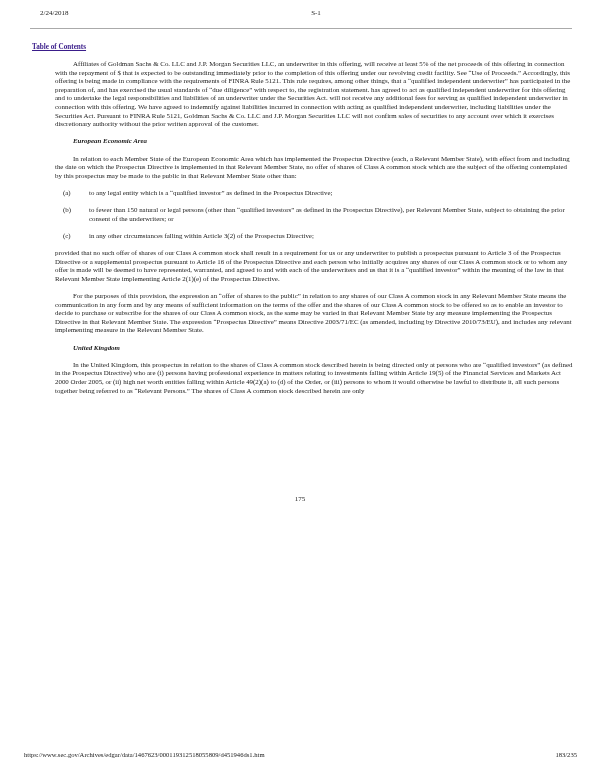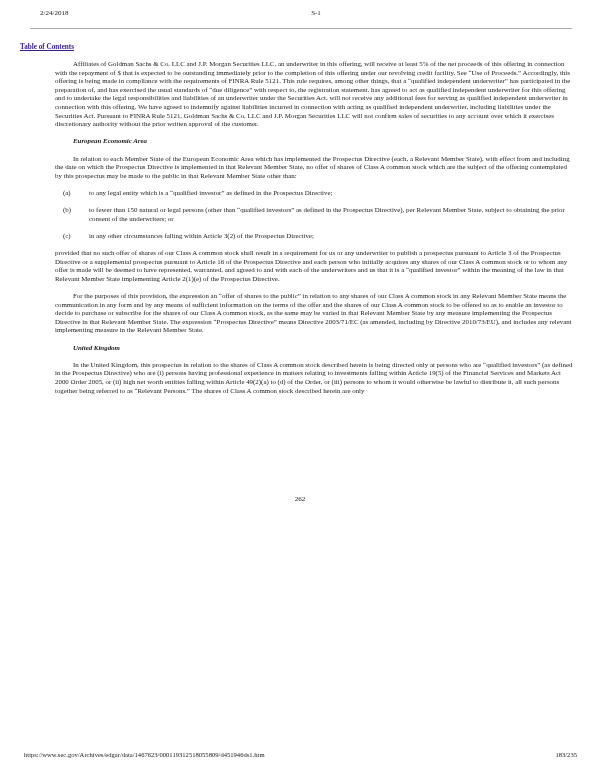--- a/index.html
+++ b/index.html
@@ -4,21 +4,21 @@
 <style>
   html, body { margin: 0; padding: 0; background: #ffffff; }
   body {
     width: 600px; height: 776px; position: relative; overflow: hidden;
     font-family: "Liberation Serif", serif; color: #1a1a1a;
   }
   .hdr { position: absolute; top: 0; left: 16px; width: 600px; height: 20px; }
   .hdr-date { position: absolute; left: 24px; top: 9px; font-size: 7px; }
   .hdr-title { position: absolute; left: 300px; top: 9px; font-size: 7px; transform: translateX(-50%); text-align: right; }
   .rule { position: absolute; left: 30px; right: 28px; top: 28px; height: 0; border-top: 1px solid #aaaaaa; }
-  .toc { position: absolute; left: 20px; top: 43px; font-size: 7.2px; font-weight: bold; color: #3a1d8a; text-decoration: underline; cursor: pointer; }
+  .toc { position: absolute; left: 32px; top: 43px; font-size: 7.2px; font-weight: bold; color: #3a1d8a; text-decoration: underline; cursor: pointer; }
   .content { position: absolute; left: 55px; top: 60px; width: 520px; font-size: 6.9px; line-height: 8.6px; }
   p { margin: 0 0 8.6px 0; text-align: left; }
   .indent { text-indent: 18px; }
   .heading { font-weight: bold; font-style: italic; margin: 0 0 8.6px 18px; }
   .li { display: flex; margin: 0 0 8.6px 0; }
   .li-mark { width: 20px; flex: 0 0 20px; padding-left: 8px; }
   .li-text { flex: 1; padding-left: 6px; }
   .pagenum { position: absolute; left: 300px; top: 495px; font-size: 7px; transform: translateX(-50%); }
   .footer-url { position: absolute; left: 24px; top: 751px; font-size: 6.6px; }
   .footer-page { position: absolute; right: 23px; top: 751px; font-size: 6.6px; }
@@ -53,16 +53,16 @@
     <span class="li-text">in any other circumstances falling within Article 3(2) of the Prospectus Directive;</span>
   </div>
 
   <p>provided that no such offer of shares of our Class A common stock shall result in a requirement for us or any underwriter to publish a prospectus pursuant to Article 3 of the Prospectus Directive or a supplemental prospectus pursuant to Article 16 of the Prospectus Directive and each person who initially acquires any shares of our Class A common stock or to whom any offer is made will be deemed to have represented, warranted, and agreed to and with each of the underwriters and us that it is a “qualified investor” within the meaning of the law in that Relevant Member State implementing Article 2(1)(e) of the Prospectus Directive.</p>
   <p class="indent">For the purposes of this provision, the expression an “offer of shares to the public” in relation to any shares of our Class A common stock in any Relevant Member State means the communication in any form and by any means of sufficient information on the terms of the offer and the shares of our Class A common stock to be offered so as to enable an investor to decide to purchase or subscribe for the shares of our Class A common stock, as the same may be varied in that Relevant Member State by any measure implementing the Prospectus Directive in that Relevant Member State. The expression “Prospectus Directive” means Directive 2003/71/EC (as amended, including by Directive 2010/73/EU), and includes any relevant implementing measure in the Relevant Member State.</p>
 
   <p class="heading">United Kingdom</p>
   <p class="indent">In the United Kingdom, this prospectus in relation to the shares of Class A common stock described herein is being directed only at persons who are “qualified investors” (as defined in the Prospectus Directive) who are (i) persons having professional experience in matters relating to investments falling within Article 19(5) of the Financial Services and Markets Act 2000 Order 2005, or (ii) high net worth entities falling within Article 49(2)(a) to (d) of the Order, or (iii) persons to whom it would otherwise be lawful to distribute it, all such persons together being referred to as “Relevant Persons.” The shares of Class A common stock described herein are only</p>
 </div>
 
-<div class="pagenum">262</div>
+<div class="pagenum">175</div>
 
 <span class="footer-url">https://www.sec.gov/Archives/edgar/data/1467623/000119312518055809/d451946ds1.htm</span>
 <span class="footer-page">183/235</span>
 
 </body></html>

